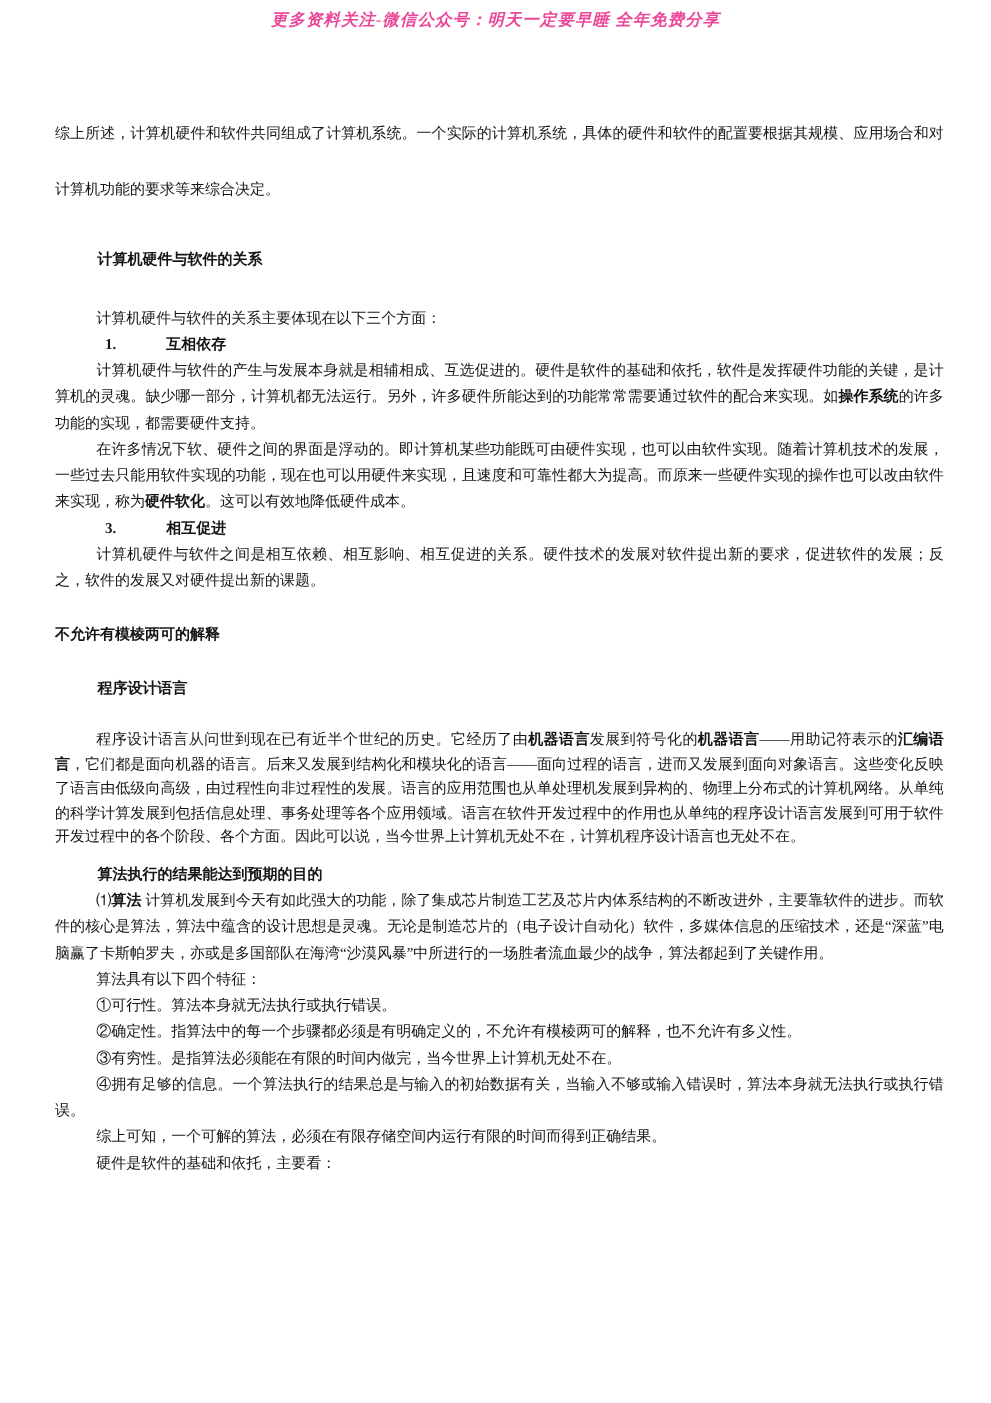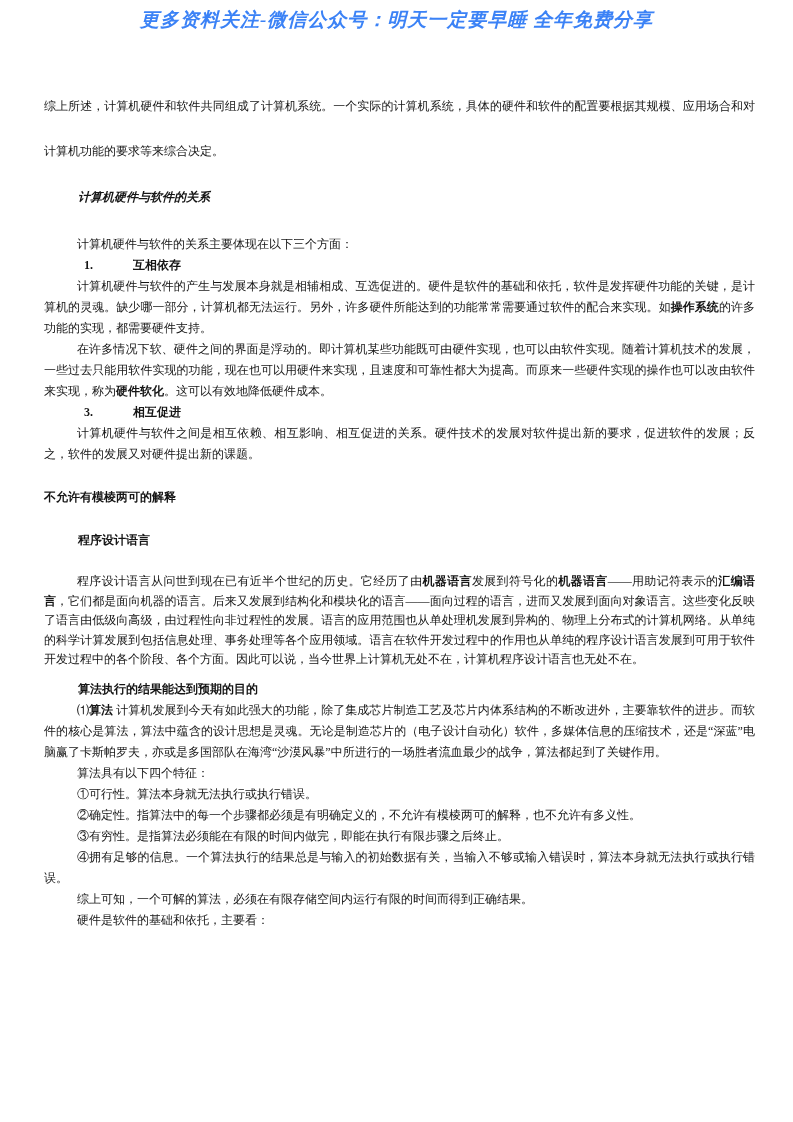--- a/index.html
+++ b/index.html
@@ -10,47 +10,46 @@
     background: #ffffff;
     overflow: hidden;
     font-family: "Liberation Serif", "DejaVu Serif", serif;
   }
   .header-note {
     position: absolute;
     top: 7px;
     left: 0;
     right: 0;
     text-align: center;
-    font-size: 19px;
+    font-size: 13px;
     font-weight: 700;
     font-style: italic;
-    color: #3b82f6;
+    color: #ec4899;
     letter-spacing: 1px;
   }
   .content {
     position: absolute;
     top: 84px;
     left: 44px;
     width: 711px;
     font-size: 16px;
     line-height: 21px;
     color: #151515;
     text-align: justify;
   }
   p, h2, h3 { margin: 0; padding: 0; font-size: 12px; font-weight: normal; }
   b { font-weight: 700; }
 
   .intro { line-height: 45px; }
 
   .sec-title {
     font-weight: 700;
     padding-left: 34px;
-    margin-top: 13px;
+    margin-top: 23px;
     line-height: 21px;
-    font-style: italic;
   }
   .sec-lead { margin-top: 26px; text-indent: 33px; }
 
   .item-head {
     font-weight: 700;
     padding-left: 40px;
     line-height: 21px;
   }
   .item-head .num { display: inline-block; width: 49px; }
   .body-para { text-indent: 33px; }
@@ -100,20 +99,20 @@
     <p class="body-para dense"><span>程序设计语言从问世到现在已有近半个世纪的历史。它经历了由</span><b>机器语言</b><span>发展到符号化的</span><b>机器语言</b><span>——用助记符表示的</span><b>汇编语言</b><span>，它们都是面向机器的语言。后来又发展到结构化和模块化的语言——面向过程的语言，进而又发展到面向对象语言。这些变化反映了语言由低级向高级，由过程性向非过程性的发展。语言的应用范围也从单处理机发展到异构的、物理上分布式的计算机网络。从单纯的科学计算发展到包括信息处理、事务处理等各个应用领域。语言在软件开发过程中的作用也从单纯的程序设计语言发展到可用于软件开发过程中的各个阶段、各个方面。因此可以说，当今世界上计算机无处不在，计算机程序设计语言也无处不在。</span></p>
 
     <h3 class="sub-title sub-title-2">算法执行的结果能达到预期的目的</h3>
 
     <p class="body-para"><span>⑴</span><b>算法</b><span> 计算机发展到今天有如此强大的功能，除了集成芯片制造工艺及芯片内体系结构的不断改进外，主要靠软件的进步。而软件的核心是算法，算法中蕴含的设计思想是灵魂。无论是制造芯片的（电子设计自动化）软件，多媒体信息的压缩技术，还是“深蓝”电脑赢了卡斯帕罗夫，亦或是多国部队在海湾“沙漠风暴”中所进行的一场胜者流血最少的战争，算法都起到了关键作用。</span></p>
 
 
     <p class="feature-line">算法具有以下四个特征：</p>
     <p class="feature-line">①可行性。算法本身就无法执行或执行错误。</p>
     <p class="feature-line">②确定性。指算法中的每一个步骤都必须是有明确定义的，不允许有模棱两可的解释，也不允许有多义性。</p>
-    <p class="feature-line">③有穷性。是指算法必须能在有限的时间内做完，即能在执行有限步骤之后终止。</p>
+    <p class="feature-line">③有穷性。是指算法必须能在有限的时间内做完，当今世界上计算机无处不在。</p>
     <p class="feature-line">④拥有足够的信息。一个算法执行的结果总是与输入的初始数据有关，当输入不够或输入错误时，算法本身就无法执行或执行错误。</p>
 
     <p class="feature-line">综上可知，一个可解的算法，必须在有限存储空间内运行有限的时间而得到正确结果。</p>
     <p class="feature-line">硬件是软件的基础和依托，主要看：</p>
 
   </div>
 </div>
 
 </body></html>

